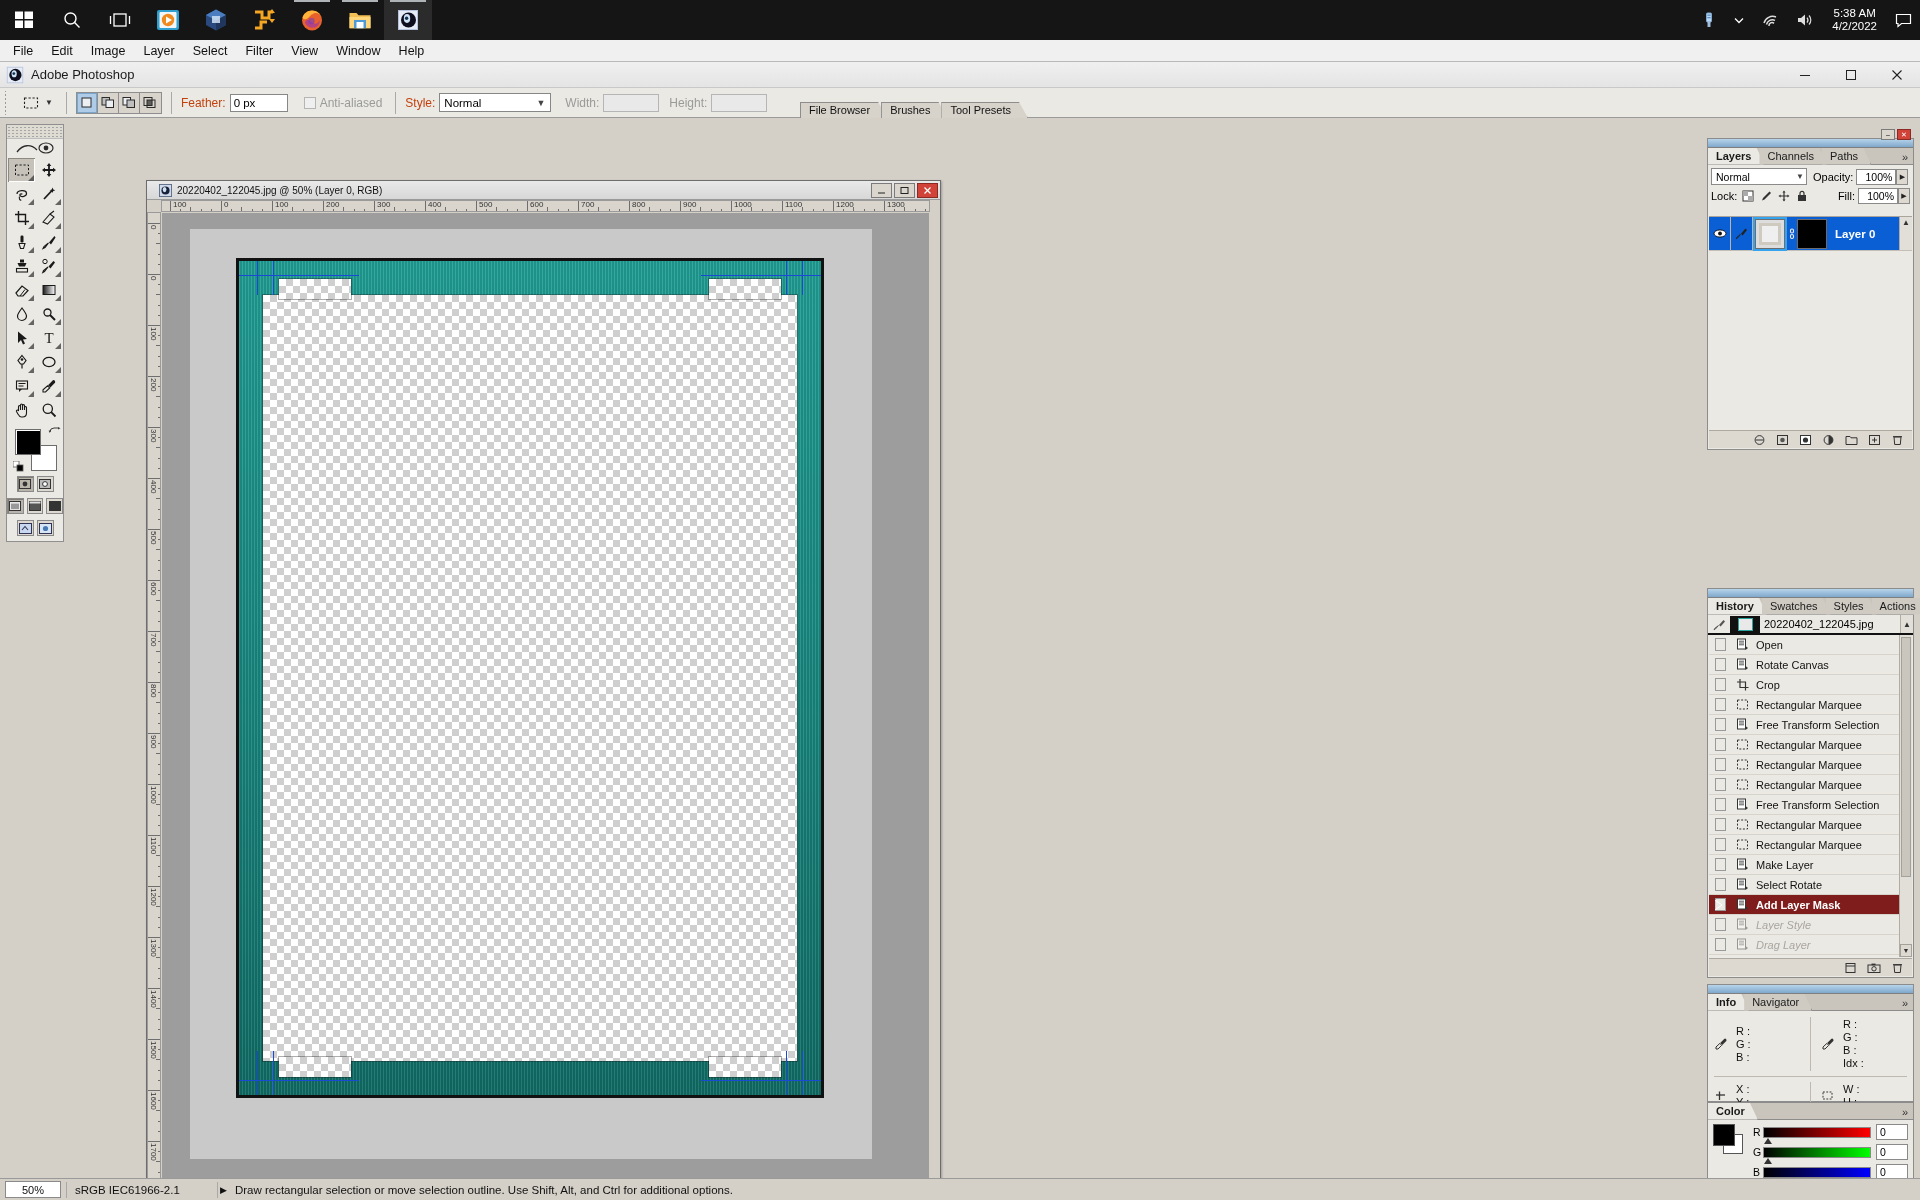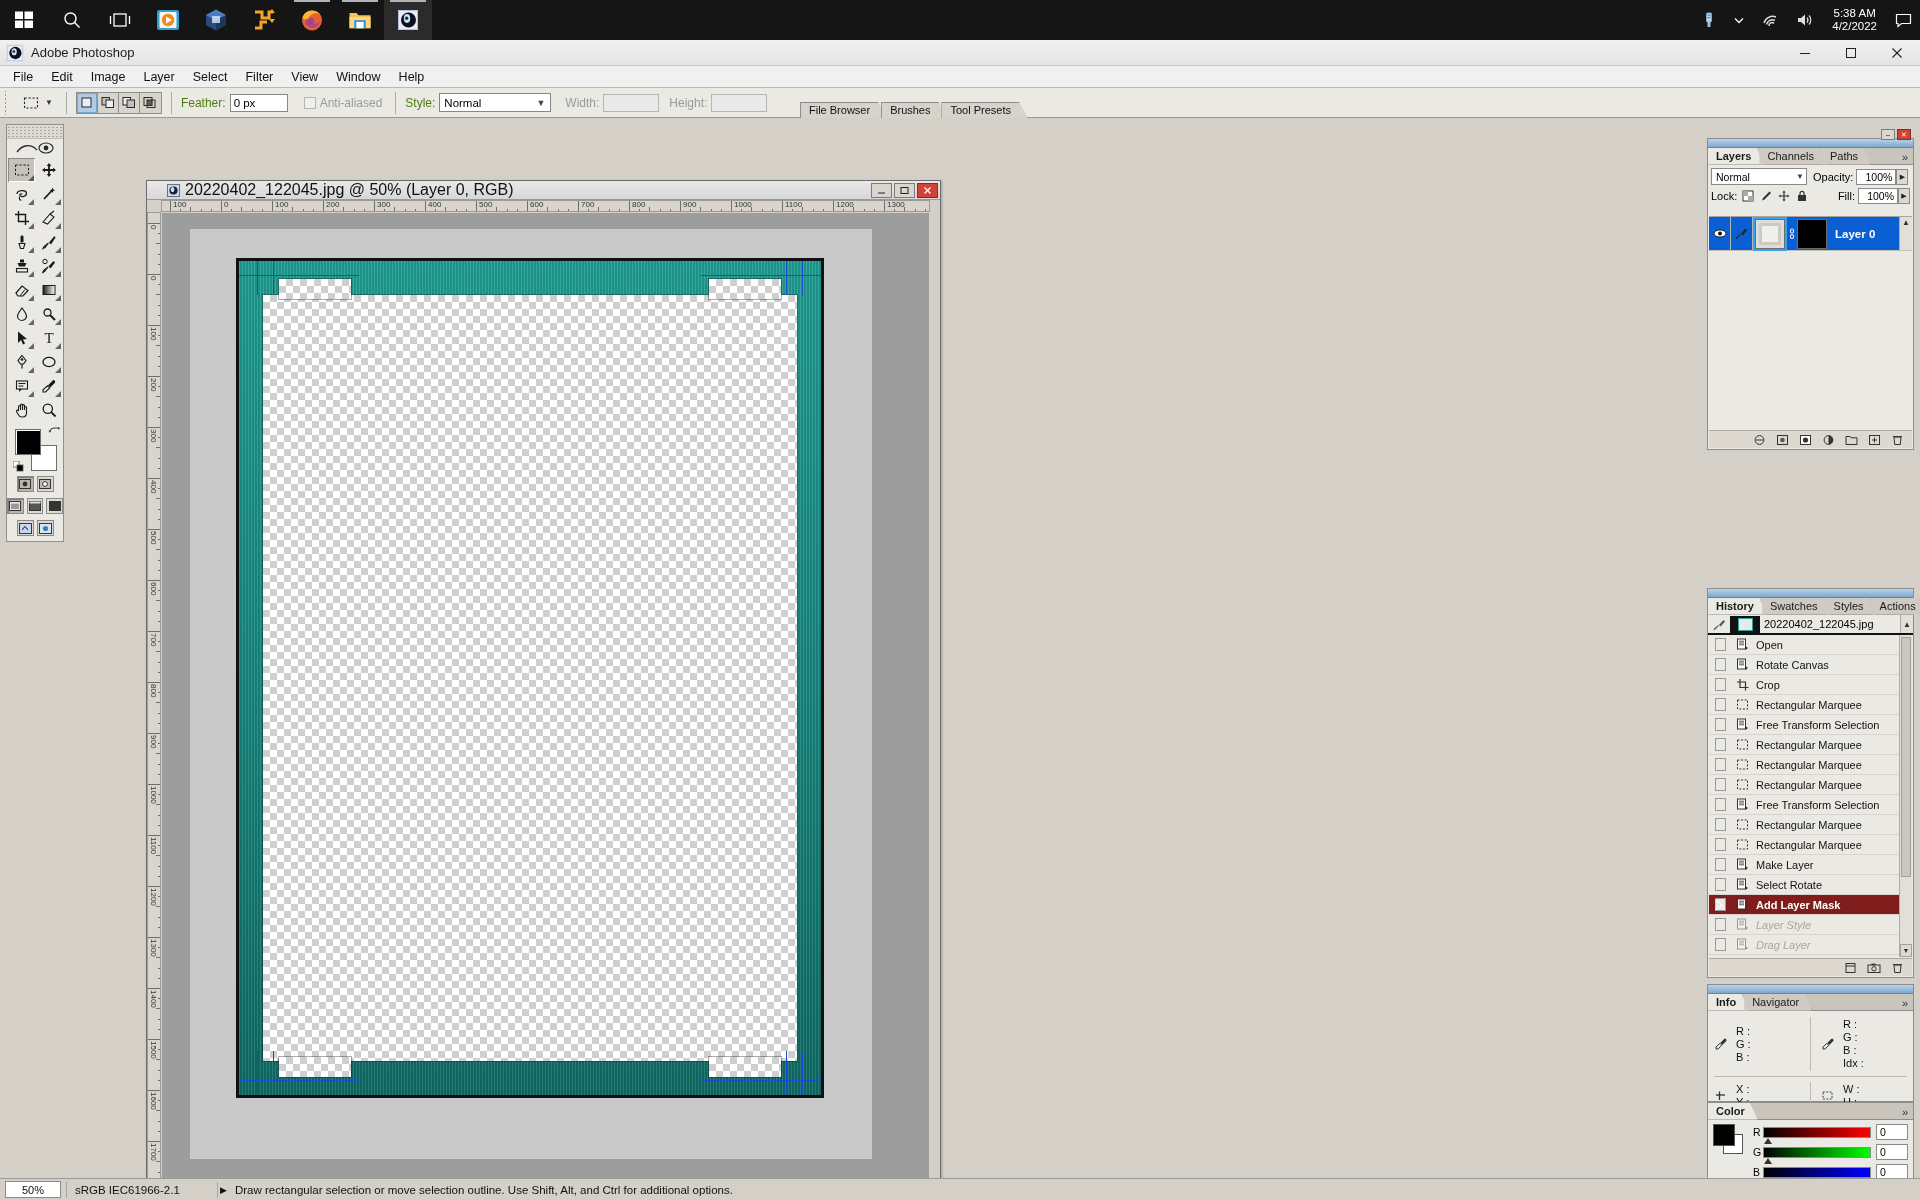--- a/index.html
+++ b/index.html
@@ -56,21 +56,21 @@
   
   #optionsbar {
     position:relative; height:30px; background:#ebe9e3;
     border-bottom:1px solid #9a9a9a;
     display:flex; align-items:center; padding-left:2px;
   }
   .grip { width:9px; height:24px; margin-right:4px;
     background-image: radial-gradient(#9a9a9a 40%, transparent 41%);
     background-size:3px 4px; background-position:2px 2px; background-repeat:repeat-y;}
   .opt-sep { width:1px; height:22px; background:#a9a9a9; margin:0 9px; }
-  .opt-label { font-size:12px; color:#4d7c0f; margin-right:4px; white-space:nowrap; }
+  .opt-label { font-size:12px; color:#c2410c; margin-right:4px; white-space:nowrap; }
   .opt-label.dis { color:#9a9a9a; }
   .opt-input {
     height:18px; border:1px solid #878787; background:#fff; font-size:11.5px;
     padding:1px 3px; line-height:15px; color:#000;
   }
   .opt-input.dis { background:#e9e9e9; border-color:#b5b5b5; color:#9a9a9a; }
   .opt-select {
     height:19px; border:1px solid #878787; background:#fff; font-size:11.5px;
     display:flex; align-items:center; padding:0 2px 0 4px; color:#000; min-width:110px;
   }
@@ -142,22 +142,22 @@
   .mode-btn.on { background:#b9b5ad; box-shadow: inset 1px 1px 0 #7f7c76; }
 
   
   #docwin {
     position:absolute; left:146px; top:140px; width:795px; height:1015px;
     background:#d4d0c8; border:1px solid #6d6d6d;
     box-shadow: 1px 1px 2px rgba(0,0,0,.25);
   }
   #doc-title {
     height:19px; background:linear-gradient(#e9e9e9,#d7d7d7);
-    border-bottom:1px solid #9a9a9a; display:flex; align-items:center; padding-left:20px;
-    font-size:16px; color:#111;
+    border-bottom:1px solid #9a9a9a; display:flex; align-items:center; padding-left:12px;
+    font-size:10px; color:#111;
   }
   #doc-title .dico { width:13px;height:13px;margin-right:5px; }
   .doc-btns { margin-left:auto; display:flex; height:19px; align-items:center; padding-right:2px; }
   .dbtn { width:21px;height:15px;border:1px solid #7b7b7b;background:#dad6ce;
     display:flex;align-items:center;justify-content:center; margin-left:2px; font-size:9px; color:#222;}
   .dbtn.close { background:#d14338; border-color:#8b2a22; color:#fff; font-weight:bold; }
 
   
   #ruler-h {
     position:absolute; left:14px; top:19px; right:10px; height:12px;
@@ -452,20 +452,32 @@
     </div>
     <div class="tray-item">
       <svg width="17" height="15" viewBox="0 0 17 15">
         <path d="M1.5 1.5 h14 v9 h-9 l-3.5 3 v-3 h-1.5z" fill="none" stroke="#fff" stroke-width="1.2"></path>
       </svg>
     </div>
   </div>
 </div>
 
 <div id="ps-window">
+
+  <div id="menubar">
+    <div class="menu-item">File</div>
+    <div class="menu-item">Edit</div>
+    <div class="menu-item">Image</div>
+    <div class="menu-item">Layer</div>
+    <div class="menu-item">Select</div>
+    <div class="menu-item">Filter</div>
+    <div class="menu-item">View</div>
+    <div class="menu-item">Window</div>
+    <div class="menu-item">Help</div>
+  </div>
 
   <div id="ps-title">
     <svg class="app-ico" viewBox="0 0 22 22">
       <rect x="1" y="1" width="20" height="20" fill="#b6c3de"></rect>
       <rect x="2" y="2" width="18" height="18" fill="#e6ecf6"></rect>
       <circle cx="11.5" cy="11" r="7.5" fill="#0e0e1e"></circle>
       <path d="M11.5 3.5a7.5 7.5 0 0 1 0 15 7.5 7.5 0 0 0 0-15z" fill="#2f6ea8"></path>
       <ellipse cx="10" cy="9.5" rx="3.2" ry="4.4" fill="#cfe3f5"></ellipse>
       <circle cx="9.6" cy="9.3" r="1.7" fill="#13324f"></circle>
     </svg>
@@ -481,32 +493,20 @@
             <rect x="1.5" y="1.5" width="9" height="9" fill="none" stroke="#222" stroke-width="1"></rect>
           </svg>
       </div>
       <div class="win-btn close">
         <svg width="12" height="12" viewBox="0 0 12 12">
             <line x1="1.5" y1="1.5" x2="10.5" y2="10.5" stroke="#222" stroke-width="1.1"></line>
             <line x1="10.5" y1="1.5" x2="1.5" y2="10.5" stroke="#222" stroke-width="1.1"></line>
           </svg>
       </div>
     </div>
-  </div>
-
-  <div id="menubar">
-    <div class="menu-item">File</div>
-    <div class="menu-item">Edit</div>
-    <div class="menu-item">Image</div>
-    <div class="menu-item">Layer</div>
-    <div class="menu-item">Select</div>
-    <div class="menu-item">Filter</div>
-    <div class="menu-item">View</div>
-    <div class="menu-item">Window</div>
-    <div class="menu-item">Help</div>
   </div>
 
   <div id="optionsbar">
     <div class="grip"></div>
 
     <div class="marquee-tool-box">
       <div class="mtool">
         <svg width="16" height="16" viewBox="0 0 16 16">
           <rect x="1.5" y="3" width="13" height="10" fill="none" stroke="#222" stroke-width="1.1" stroke-dasharray="2.2 1.8"></rect>
         </svg>

